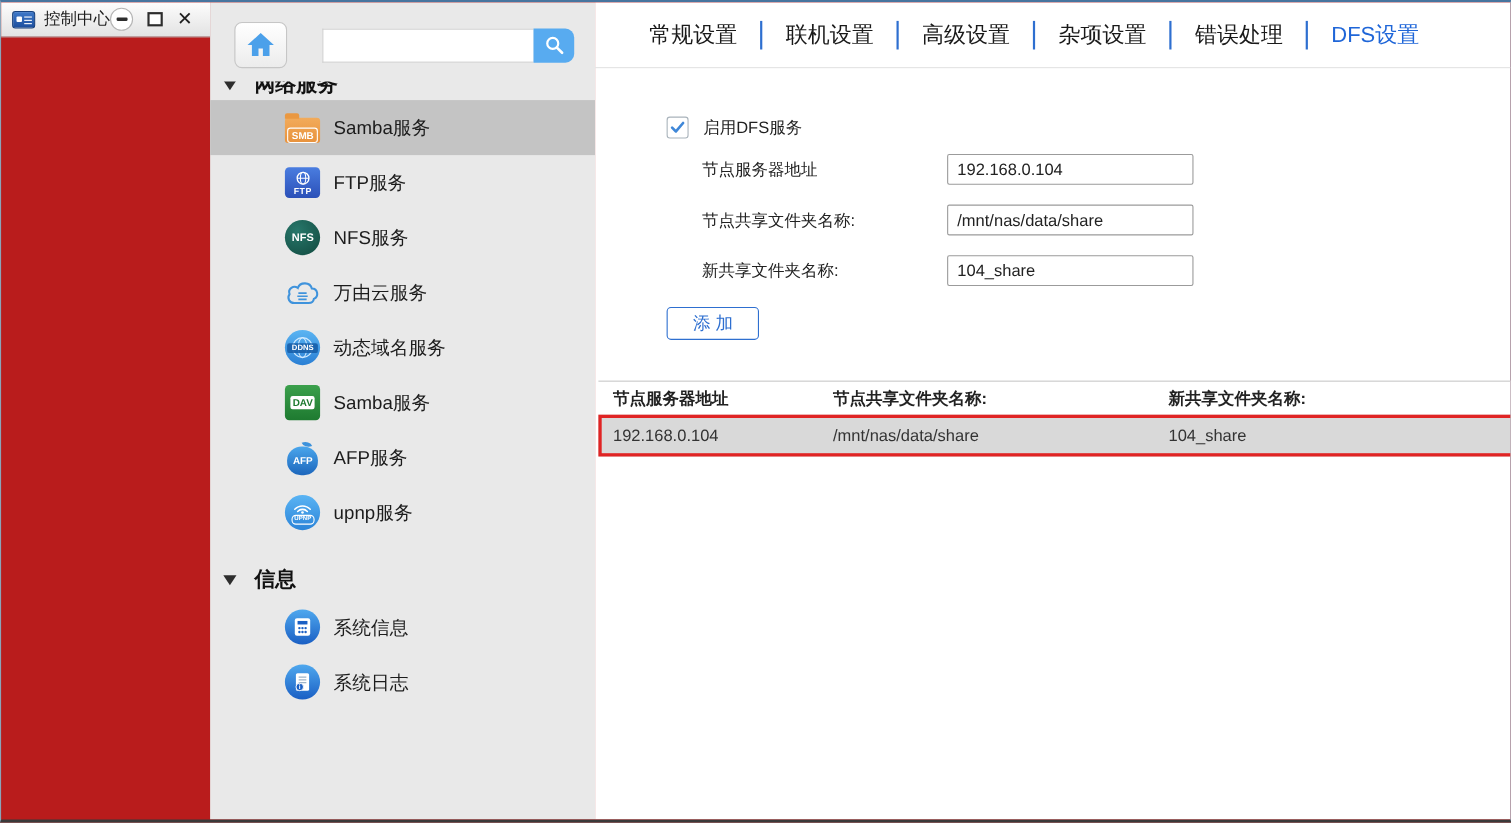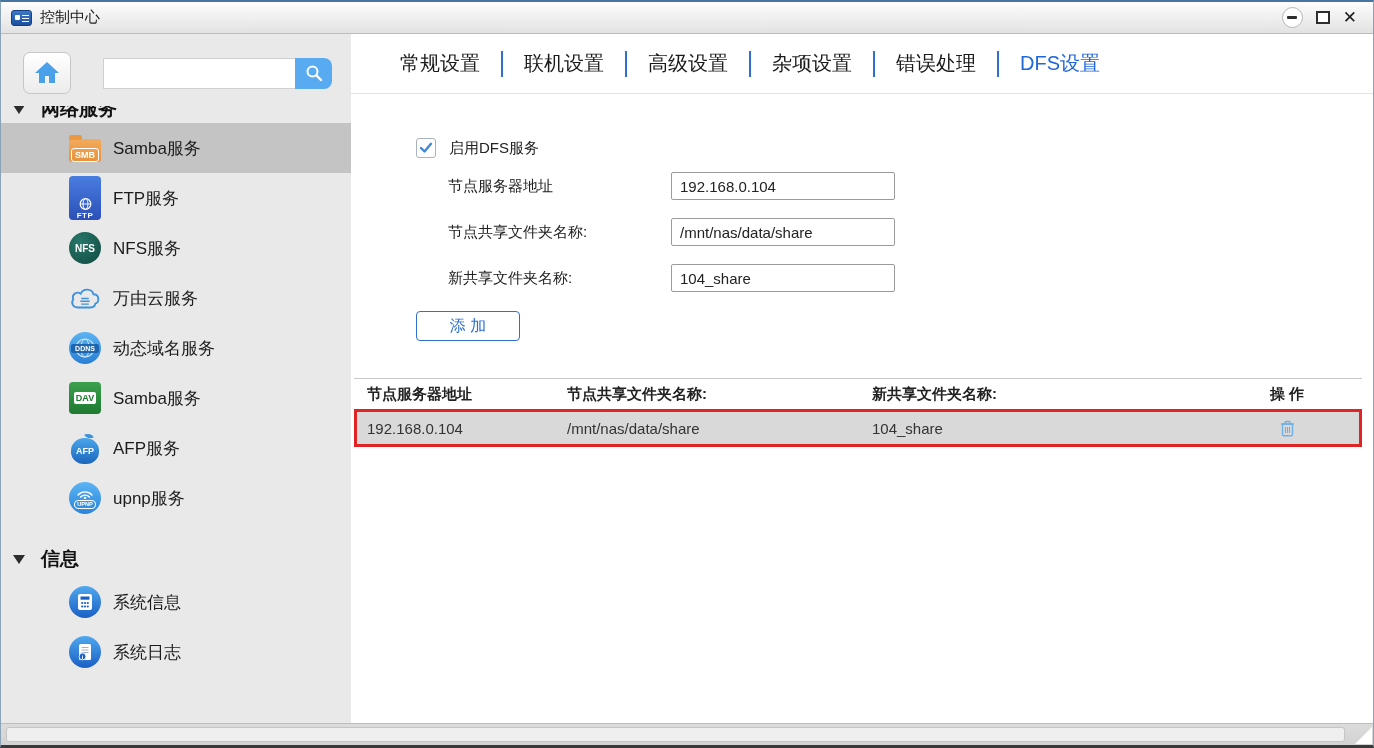--- a/index.html
+++ b/index.html
@@ -1,18 +1,18 @@
 <!DOCTYPE html>
 <html><head>
 <meta charset="utf-8">
 <style>
   * { margin:0; padding:0; box-sizing:border-box; }
   html,body { width:1374px; height:748px; font-family:"Liberation Sans","DejaVu Sans",sans-serif; background:#fff; }
   .window { width:1374px; height:748px; border-top:2px solid #47759f; border-left:1px solid #8ba3b8;
-            border-right:1px solid #8ba3b8; border-bottom:3px solid #3a3a3a; display:flex; flex-direction:column; overflow:hidden; background:#b91c1c; }
+            border-right:1px solid #8ba3b8; border-bottom:3px solid #3a3a3a; display:flex; flex-direction:row; overflow:hidden; background:#b91c1c; }
 
   
   .titlebar { height:32px; flex:none; background:linear-gradient(#fdfdfd,#e9e9e9 75%,#e2e2e2);
               border-bottom:1px solid #bcbcbc; display:flex; align-items:center; padding:0 10px; }
   .app-icon { width:21px; height:16px; border-radius:3px; background:linear-gradient(#3e78c8,#1d4f9e);
               border:1px solid #16407e; position:relative; margin-right:8px; flex:none; }
   .app-icon::before { content:""; position:absolute; left:3px; top:4px; width:5px; height:5px; background:#fff; border-radius:1px; }
   .app-icon::after  { content:""; position:absolute; left:10px; top:4px; width:7px; height:1.5px; background:#fff;
                       box-shadow:0 3px 0 #fff, 0 6px 0 #fff; }
   .title-text { font-size:15px; color:#1c1c1c; }
@@ -48,22 +48,22 @@
   .nav-item { height:50px; display:flex; align-items:center; padding-left:68px; }
   .nav-item.selected { background:#c4c4c4; }
   .nav-label { font-size:17px; color:#1c1c1c; margin-left:12px; }
   .icon32 { width:32px; height:32px; flex:none; display:flex; align-items:center; justify-content:center; position:relative; }
 
   .ic-smb { width:32px; height:23px; background:linear-gradient(#f2ab5b,#e8923c); border-radius:3px;
             display:flex; align-items:flex-end; justify-content:center; position:relative; margin-top:4px; }
   .ic-smb::before { content:""; position:absolute; top:-4px; left:0; width:13px; height:5px; background:#ea9841; border-radius:2px 2px 0 0; }
   .badge-w { border:1px solid #fff; border-radius:3px; font-size:9px; font-weight:bold; color:#fff; padding:0 3px; line-height:12px; }
 
-  .ic-ftp { width:32px; height:44px; border-radius:4px; background:linear-gradient(#4a7de0,#2b50b8);
-            display:flex; flex-direction:column; align-items:center; justify-content:flex-end; }
+  .ic-ftp { width:32px; height:28px; border-radius:4px; background:linear-gradient(#4a7de0,#2b50b8);
+            display:flex; flex-direction:column; align-items:center; justify-content:center; }
   .badge-plain { font-size:8px; font-weight:bold; color:#fff; line-height:9px; letter-spacing:.5px; }
 
   .ic-nfs { width:32px; height:32px; border-radius:50%; background:radial-gradient(circle at 35% 30%, #27776a, #11493f);
             display:flex; align-items:center; justify-content:center; color:#fff; font-size:10px; font-weight:bold; }
   .ic-ddns { width:32px; height:32px; border-radius:50%; background:linear-gradient(#5bb4f2,#2a7fd4);
              display:flex; align-items:center; justify-content:center; position:relative; }
   .ic-ddns .dlabel { position:absolute; top:12px; left:2px; right:2px; text-align:center; font-size:7px; font-weight:bold;
                      color:#fff; background:rgba(23,94,168,.9); border-radius:2px; line-height:9px; }
   .ic-dav { width:32px; height:32px; border-radius:4px; background:linear-gradient(#3ba04c,#1e7a30);
             display:flex; align-items:center; justify-content:center; }
@@ -89,21 +89,21 @@
 
   .form { padding:44px 0 0 65px; }
   .chk-row { display:flex; align-items:center; height:20px; margin-bottom:14px; }
   .checkbox { width:20px; height:20px; background:#fff; border:1px solid #a9b3bb; border-radius:3px;
               display:flex; align-items:center; justify-content:center; }
   .chk-label { font-size:15px; color:#222; margin-left:13px; }
   .field-row { display:flex; align-items:center; height:28px; margin-bottom:18px; }
   .field-label { width:255px; padding-left:32px; font-size:15px; color:#222; }
   .field-input { width:224px; height:28px; border:1px solid #9b9b9b; border-radius:2px; padding:0 8px;
                  font-size:15px; color:#222; background:#fff; outline:none; font-family:"Liberation Sans","DejaVu Sans",sans-serif; }
-  .add-btn { margin-top:19px; width:104px; height:30px; background:#fff; border:1px solid #2e6fd0; border-radius:4px;
+  .add-btn { margin-top:19px; width:84px; height:30px; background:#fff; border:1px solid #2e6fd0; border-radius:4px;
              color:#2e6fd0; font-size:16px; display:flex; align-items:center; justify-content:center; }
 
   .dfs-table { margin:37px 11px 0 3px; }
   .thead { display:flex; align-items:center; height:31px; border-top:1px solid #c8c8c8; background:#fff; }
   .th { font-size:15px; font-weight:bold; color:#222; padding-left:13px; }
   .c1 { width:200px; flex:none; } .c2 { width:305px; flex:none; } .c3 { width:353px; flex:none; }
   .c4 { flex:1; text-align:center; padding-left:0; }
   .trow { display:flex; align-items:center; height:38px; background:#d9d9d9; border:3px solid #e02424; }
   .td { font-size:15px; color:#333; padding-left:10px; }
   .td.c4 { display:flex; align-items:center; justify-content:center; padding-left:0; }

